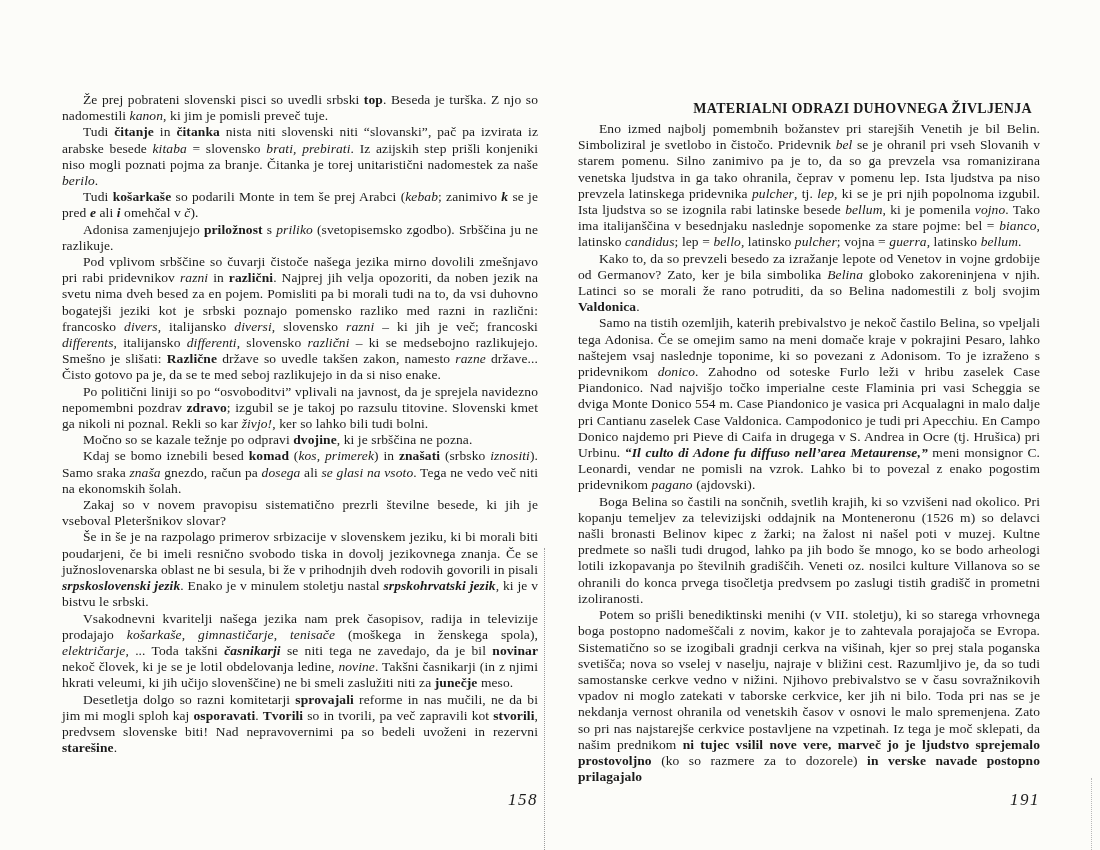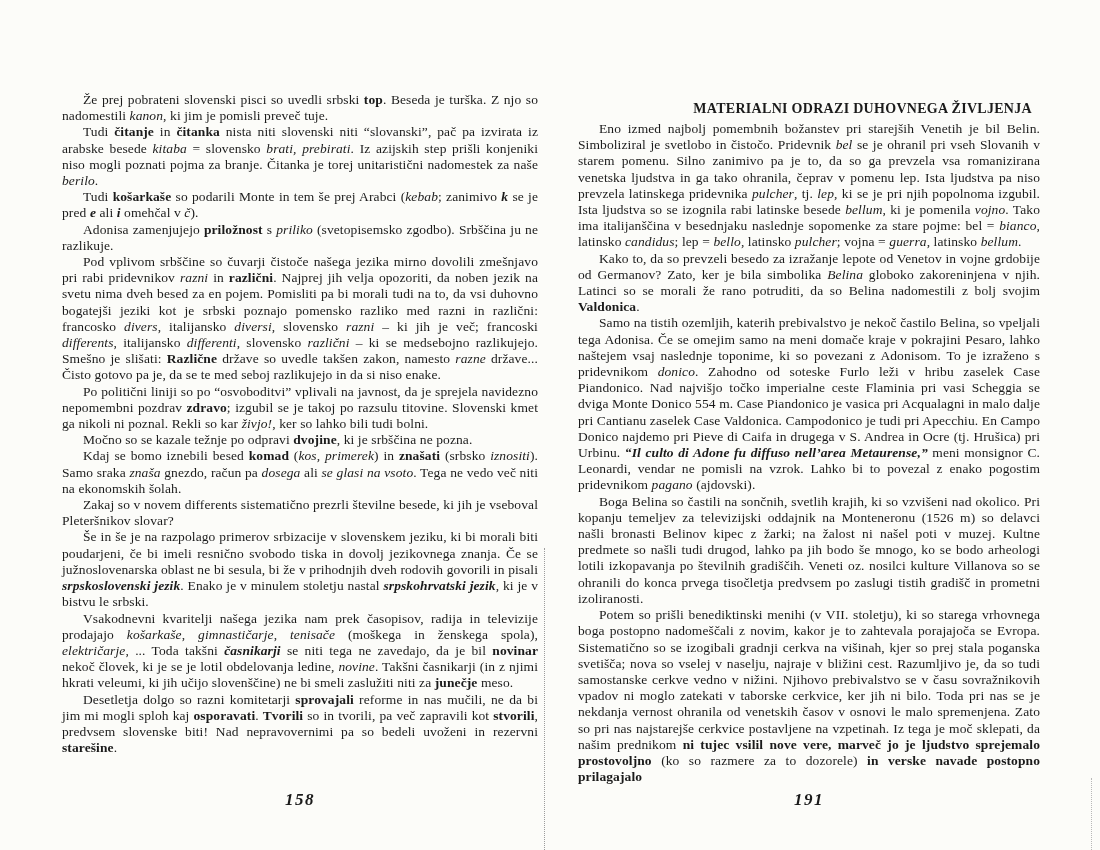--- a/index.html
+++ b/index.html
@@ -55,22 +55,22 @@
     font-size: 14px;
     font-weight: 700;
     letter-spacing: 0.3px;
     line-height: 15px;
   }
   .page-number {
     position: absolute;
     top: 790px;
     left: 0;
     right: 0;
-    text-align: center;
-    font-weight: 700;
+    text-align: right;
+    font-weight: 400;
     font-style: italic;
     font-size: 17px;
     letter-spacing: 1.5px;
   }
   .gutter-line {
     position: absolute;
     left: 544px;
     top: 548px;
     height: 302px;
     width: 0;
@@ -93,21 +93,21 @@
   <section class="page page-left">
     <div class="text-block">
         <p><span>Že prej pobrateni slovenski pisci so uvedli srbski </span><span class="run-b">top</span><span>. Beseda je turška. Z njo so nadomestili </span><span class="run-i">kanon</span><span>, ki jim je pomisli preveč tuje.</span></p>
         <p><span>Tudi </span><span class="run-b">čitanje</span><span> in </span><span class="run-b">čitanka</span><span> nista niti slovenski niti “slovanski”, pač pa izvirata iz arabske besede </span><span class="run-i">kitaba</span><span> = slovensko </span><span class="run-i">brati, prebirati</span><span>. Iz azijskih step prišli konjeniki niso mogli poznati pojma za branje. Čitanka je torej unitaristični nadomestek za naše </span><span class="run-i">berilo</span><span>.</span></p>
         <p><span>Tudi </span><span class="run-b">košarkaše</span><span> so podarili Monte in tem še prej Arabci (</span><span class="run-i">kebab</span><span>; zanimivo </span><span class="run-b run-i">k</span><span> se je pred </span><span class="run-b run-i">e</span><span> ali </span><span class="run-b run-i">i</span><span> omehčal v </span><span class="run-i">č</span><span>).</span></p>
         <p><span>Adonisa zamenjujejo </span><span class="run-b">priložnost</span><span> s </span><span class="run-i">priliko</span><span> (svetopisemsko zgodbo). Srbščina ju ne razlikuje.</span></p>
         <p><span>Pod vplivom srbščine so čuvarji čistoče našega jezika mirno dovolili zmešnjavo pri rabi pridevnikov </span><span class="run-i">razni</span><span> in </span><span class="run-b">različni</span><span>. Najprej jih velja opozoriti, da noben jezik na svetu nima dveh besed za en pojem. Pomisliti pa bi morali tudi na to, da vsi duhovno bogatejši jeziki kot je srbski poznajo pomensko razliko med razni in različni: francosko </span><span class="run-i">divers</span><span>, italijansko </span><span class="run-i">diversi</span><span>, slovensko </span><span class="run-i">razni</span><span> – ki jih je več; francoski </span><span class="run-i">differents</span><span>, italijansko </span><span class="run-i">differenti</span><span>, slovensko </span><span class="run-i">različni</span><span> – ki se medsebojno razlikujejo. Smešno je slišati: </span><span class="run-b">Različne</span><span> države so uvedle takšen zakon, namesto </span><span class="run-i">razne</span><span> države... Čisto gotovo pa je, da se te med seboj razlikujejo in da si niso enake.</span></p>
         <p><span>Po politični liniji so po “osvoboditvi” vplivali na javnost, da je sprejela navidezno nepomembni pozdrav </span><span class="run-b">zdravo</span><span>; izgubil se je takoj po razsulu titovine. Slovenski kmet ga nikoli ni poznal. Rekli so kar </span><span class="run-i">živjo!</span><span>, ker so lahko bili tudi bolni.</span></p>
         <p><span>Močno so se kazale težnje po odpravi </span><span class="run-b">dvojine</span><span>, ki je srbščina ne pozna.</span></p>
         <p><span>Kdaj se bomo iznebili besed </span><span class="run-b">komad</span><span> (</span><span class="run-i">kos, primerek</span><span>) in </span><span class="run-b">znašati</span><span> (srbsko </span><span class="run-i">iznositi</span><span>). Samo sraka </span><span class="run-i">znaša</span><span> gnezdo, račun pa </span><span class="run-i">dosega</span><span> ali </span><span class="run-i">se glasi na vsoto</span><span>. Tega ne vedo več niti na ekonomskih šolah.</span></p>
-        <p><span>Zakaj so v novem differents sistematično prezrli številne besede, ki jih je vseboval Pleteršnikov slovar?</span></p>
+        <p><span>Zakaj so v novem pravopisu sistematično prezrli številne besede, ki jih je vseboval Pleteršnikov slovar?</span></p>
         <p><span>Še in še je na razpolago primerov srbizacije v slovenskem jeziku, ki bi morali biti poudarjeni, če bi imeli resnično svobodo tiska in dovolj jezikovnega znanja. Če se južnoslovenarska oblast ne bi sesula, bi že v prihodnjih dveh rodovih govorili in pisali </span><span class="run-b run-i">srpskoslovenski jezik</span><span>. Enako je v minulem stoletju nastal </span><span class="run-b run-i">srpskohrvatski jezik</span><span>, ki je v bistvu le srbski.</span></p>
         <p><span>Vsakodnevni kvaritelji našega jezika nam prek časopisov, radija in televizije prodajajo </span><span class="run-i">košarkaše</span><span>, </span><span class="run-i">gimnastičarje</span><span>, </span><span class="run-i">tenisače</span><span> (moškega in ženskega spola), </span><span class="run-i">električarje</span><span>, ... Toda takšni </span><span class="run-b run-i">časnikarji</span><span> se niti tega ne zavedajo, da je bil </span><span class="run-b">novinar</span><span> nekoč človek, ki je se je lotil obdelovanja ledine, </span><span class="run-i">novine</span><span>. Takšni časnikarji (in z njimi hkrati veleumi, ki jih učijo slovenščine) ne bi smeli zaslužiti niti za </span><span class="run-b">junečje</span><span> meso.</span></p>
         <p><span>Desetletja dolgo so razni komitetarji </span><span class="run-b">sprovajali</span><span> reforme in nas mučili, ne da bi jim mi mogli sploh kaj </span><span class="run-b">osporavati</span><span>. </span><span class="run-b">Tvorili</span><span> so in tvorili, pa več zapravili kot </span><span class="run-b">stvorili</span><span>, predvsem slovenske biti! Nad nepravovernimi pa so bedeli uvoženi in rezervni </span><span class="run-b">starešine</span><span>.</span></p>
       </div>
     <div class="page-number">158</div>
   </section>
 
   <section class="page page-right">
     <h1 class="chapter-title">MATERIALNI ODRAZI DUHOVNEGA ŽIVLJENJA</h1>
     <div class="text-block">

